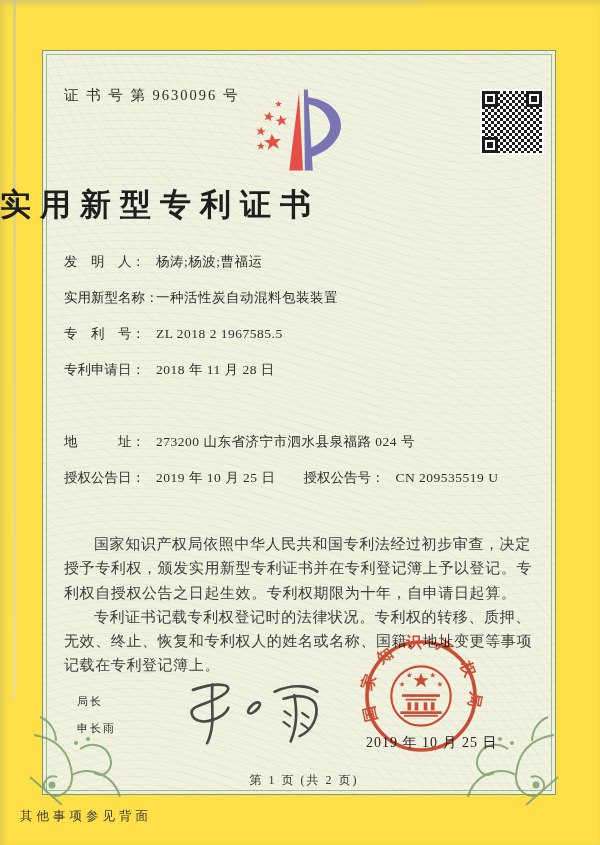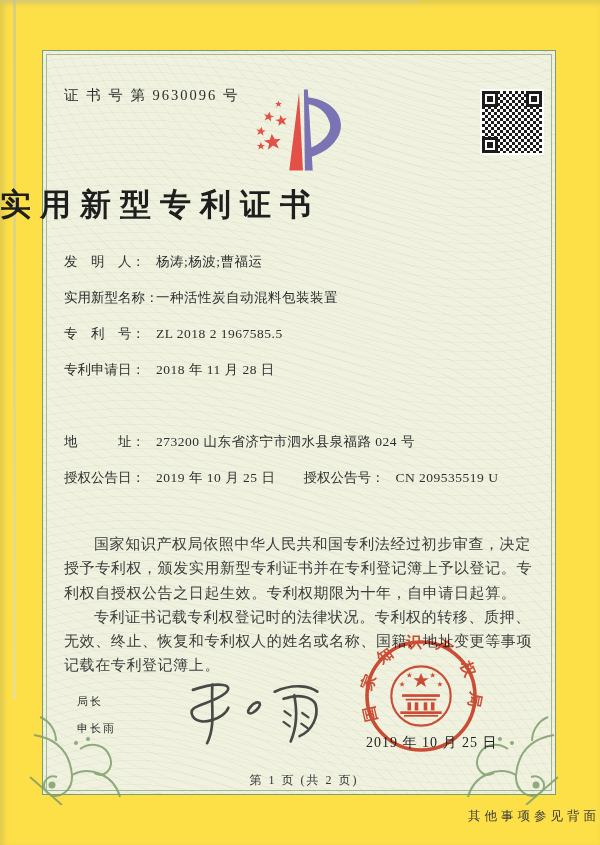--- a/index.html
+++ b/index.html
@@ -56,21 +56,21 @@
   .director { position:absolute; left:77px; top:688px; font-size:11px; line-height:27px; color:#2b2b2b; letter-spacing:2px; }
   .sig { position:absolute; left:168px; top:676px; width:160px; height:74px; }
 
   .seal { position:absolute; left:358px; top:633px; width:126px; height:126px;
     mix-blend-mode:multiply; opacity:.93; }
   .sealText { font-size:17px; font-weight:700; letter-spacing:15px; font-family:"Liberation Serif",serif; }
   .seal-date { position:absolute; left:366px; top:734px; font-size:14px; color:#1f1f1f; letter-spacing:1px; z-index:3; }
 
   .page-num { position:absolute; left:0; top:772px; width:100%; text-align:center;
     font-size:12px; color:#333; letter-spacing:2px;padding-left:8px; }
-  .back-note { position:absolute; left:0; top:808px; width:100%; text-align:right;
+  .back-note { position:absolute; left:0; top:808px; width:100%; text-align:left;
     font-size:12.5px; color:#3a3a3a; letter-spacing:4px;padding-left:20px; }
 
   .corner { position:absolute; width:110px; height:126px; z-index:2; }
   .corner.left { left:28px; top:679px; }
   .corner.right { left:450px; top:679px; transform:scaleX(-1); }
 </style>
 </head>
 <body>
 
 <div class="page">

